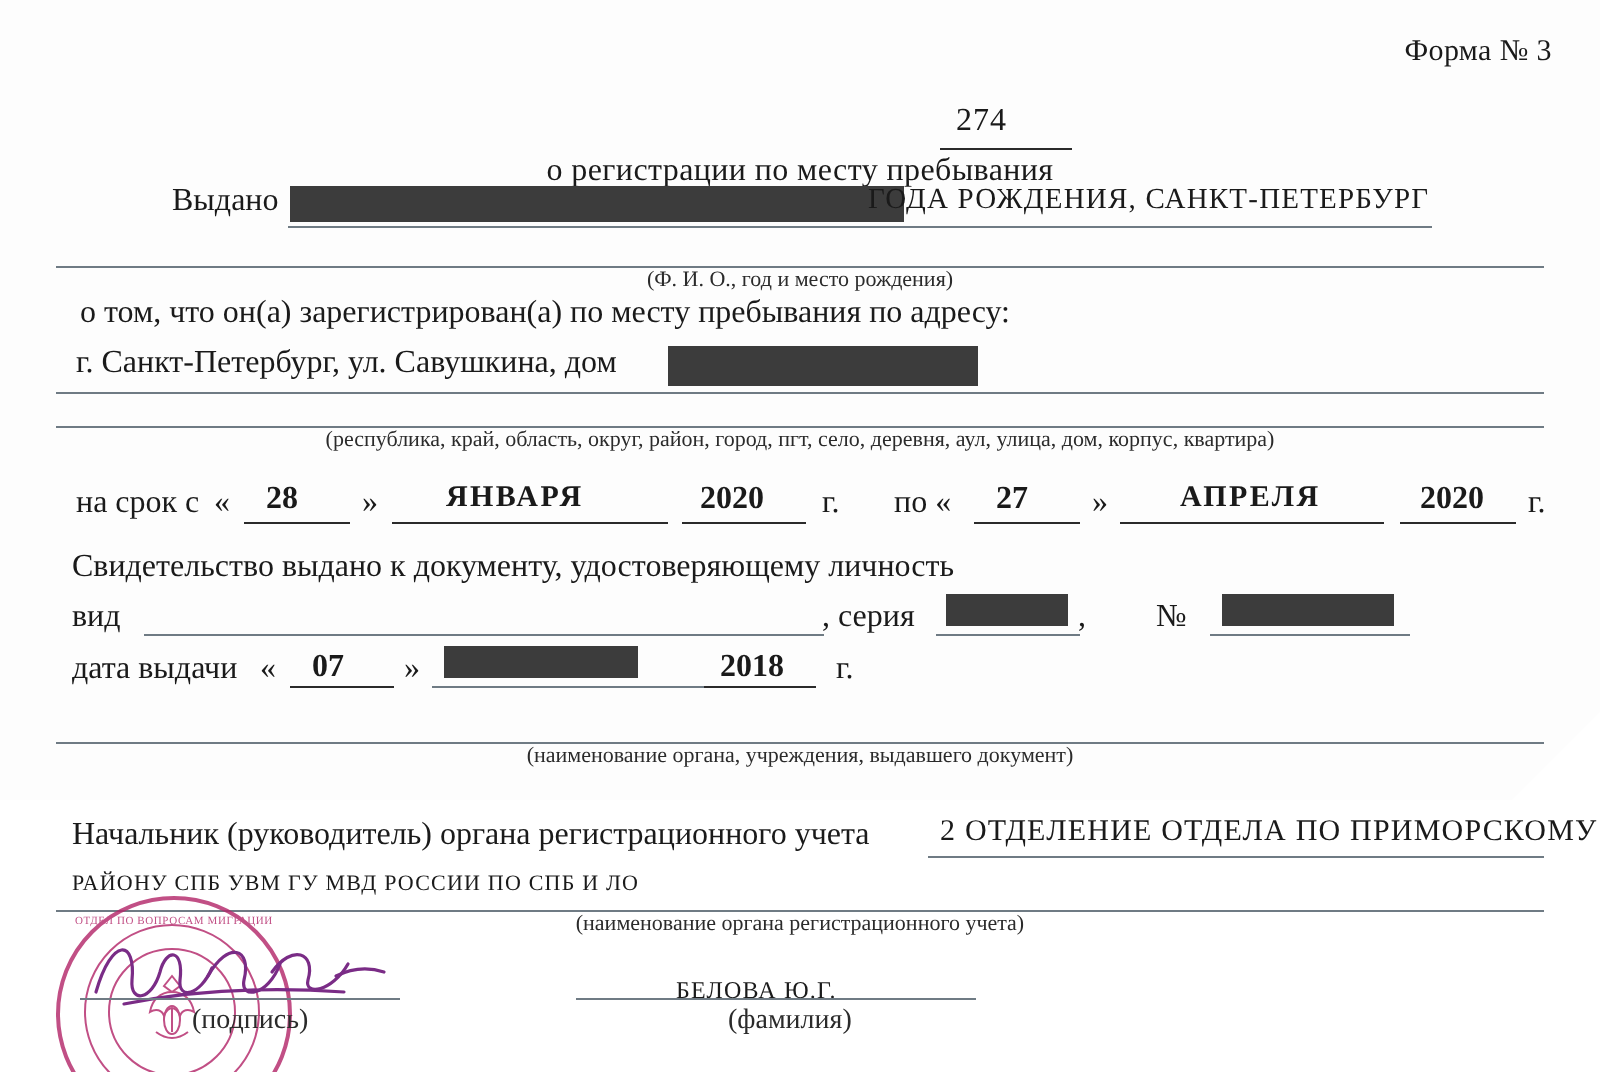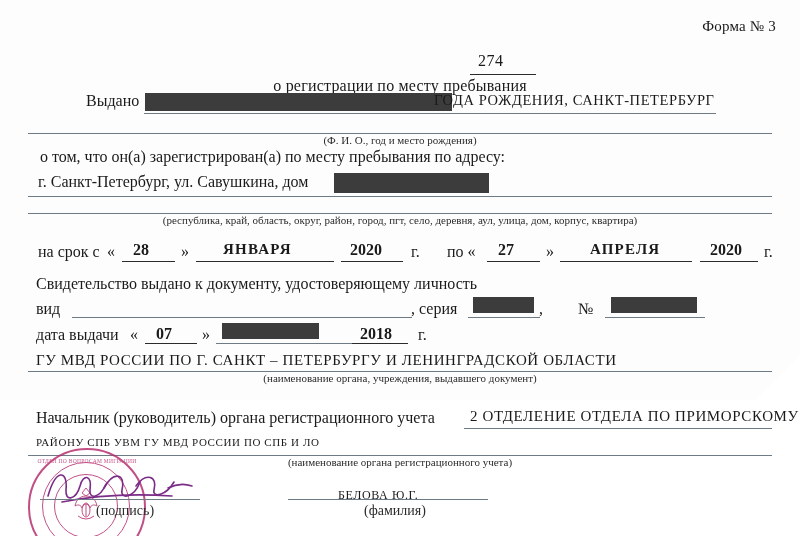--- a/index.html
+++ b/index.html
@@ -233,21 +233,20 @@
   <div class="t" style="left:130px; top:326px;">«</div>
   <div class="t" style="left:156px; top:325px; font-weight:bold;">07</div>
   <div class="line-dark" style="left:145px; top:343px; width:52px;"></div>
   <div class="t" style="left:202px; top:326px;">»</div>
   <div class="redact" style="left:222px; top:323px; width:97px; height:16px;"></div>
   <div class="line" style="left:216px; top:343px; width:136px;"></div>
   <div class="t" style="left:360px; top:325px; font-weight:bold;">2018</div>
   <div class="line-dark" style="left:352px; top:343px; width:56px;"></div>
   <div class="t" style="left:418px; top:326px;">г.</div>
 
-  <div class="t sp2" style="left:36px; top:352px; font-size:15px;">ГУ  МВД  РОССИИ  ПО  Г. САНКТ – ПЕТЕРБУРГУ  И  ЛЕНИНГРАДСКОЙ ОБЛАСТИ</div>
   <div class="line" style="left:28px; top:371px; width:744px;"></div>
   <div class="smallc" style="left:0; top:372px; width:800px; text-align:center;">(наименование органа, учреждения, выдавшего документ)</div>
 
   <div class="t" style="left:36px; top:409px;">Начальник (руководитель) органа регистрационного учета</div>
   <div class="t sp2" style="left:470px; top:408px; font-size:15px;">2 ОТДЕЛЕНИЕ ОТДЕЛА  ПО ПРИМОРСКОМУ</div>
   <div class="line" style="left:464px; top:428px; width:308px;"></div>
   <div class="t sp2" style="left:36px; top:436px; font-size:11px;">РАЙОНУ  СПБ УВМ  ГУ  МВД  РОССИИ  ПО  СПБ  И  ЛО</div>
   <div class="line" style="left:28px; top:455px; width:744px;"></div>
   <div class="smallc" style="left:0; top:456px; width:800px; text-align:center;">(наименование органа регистрационного учета)</div>
 

